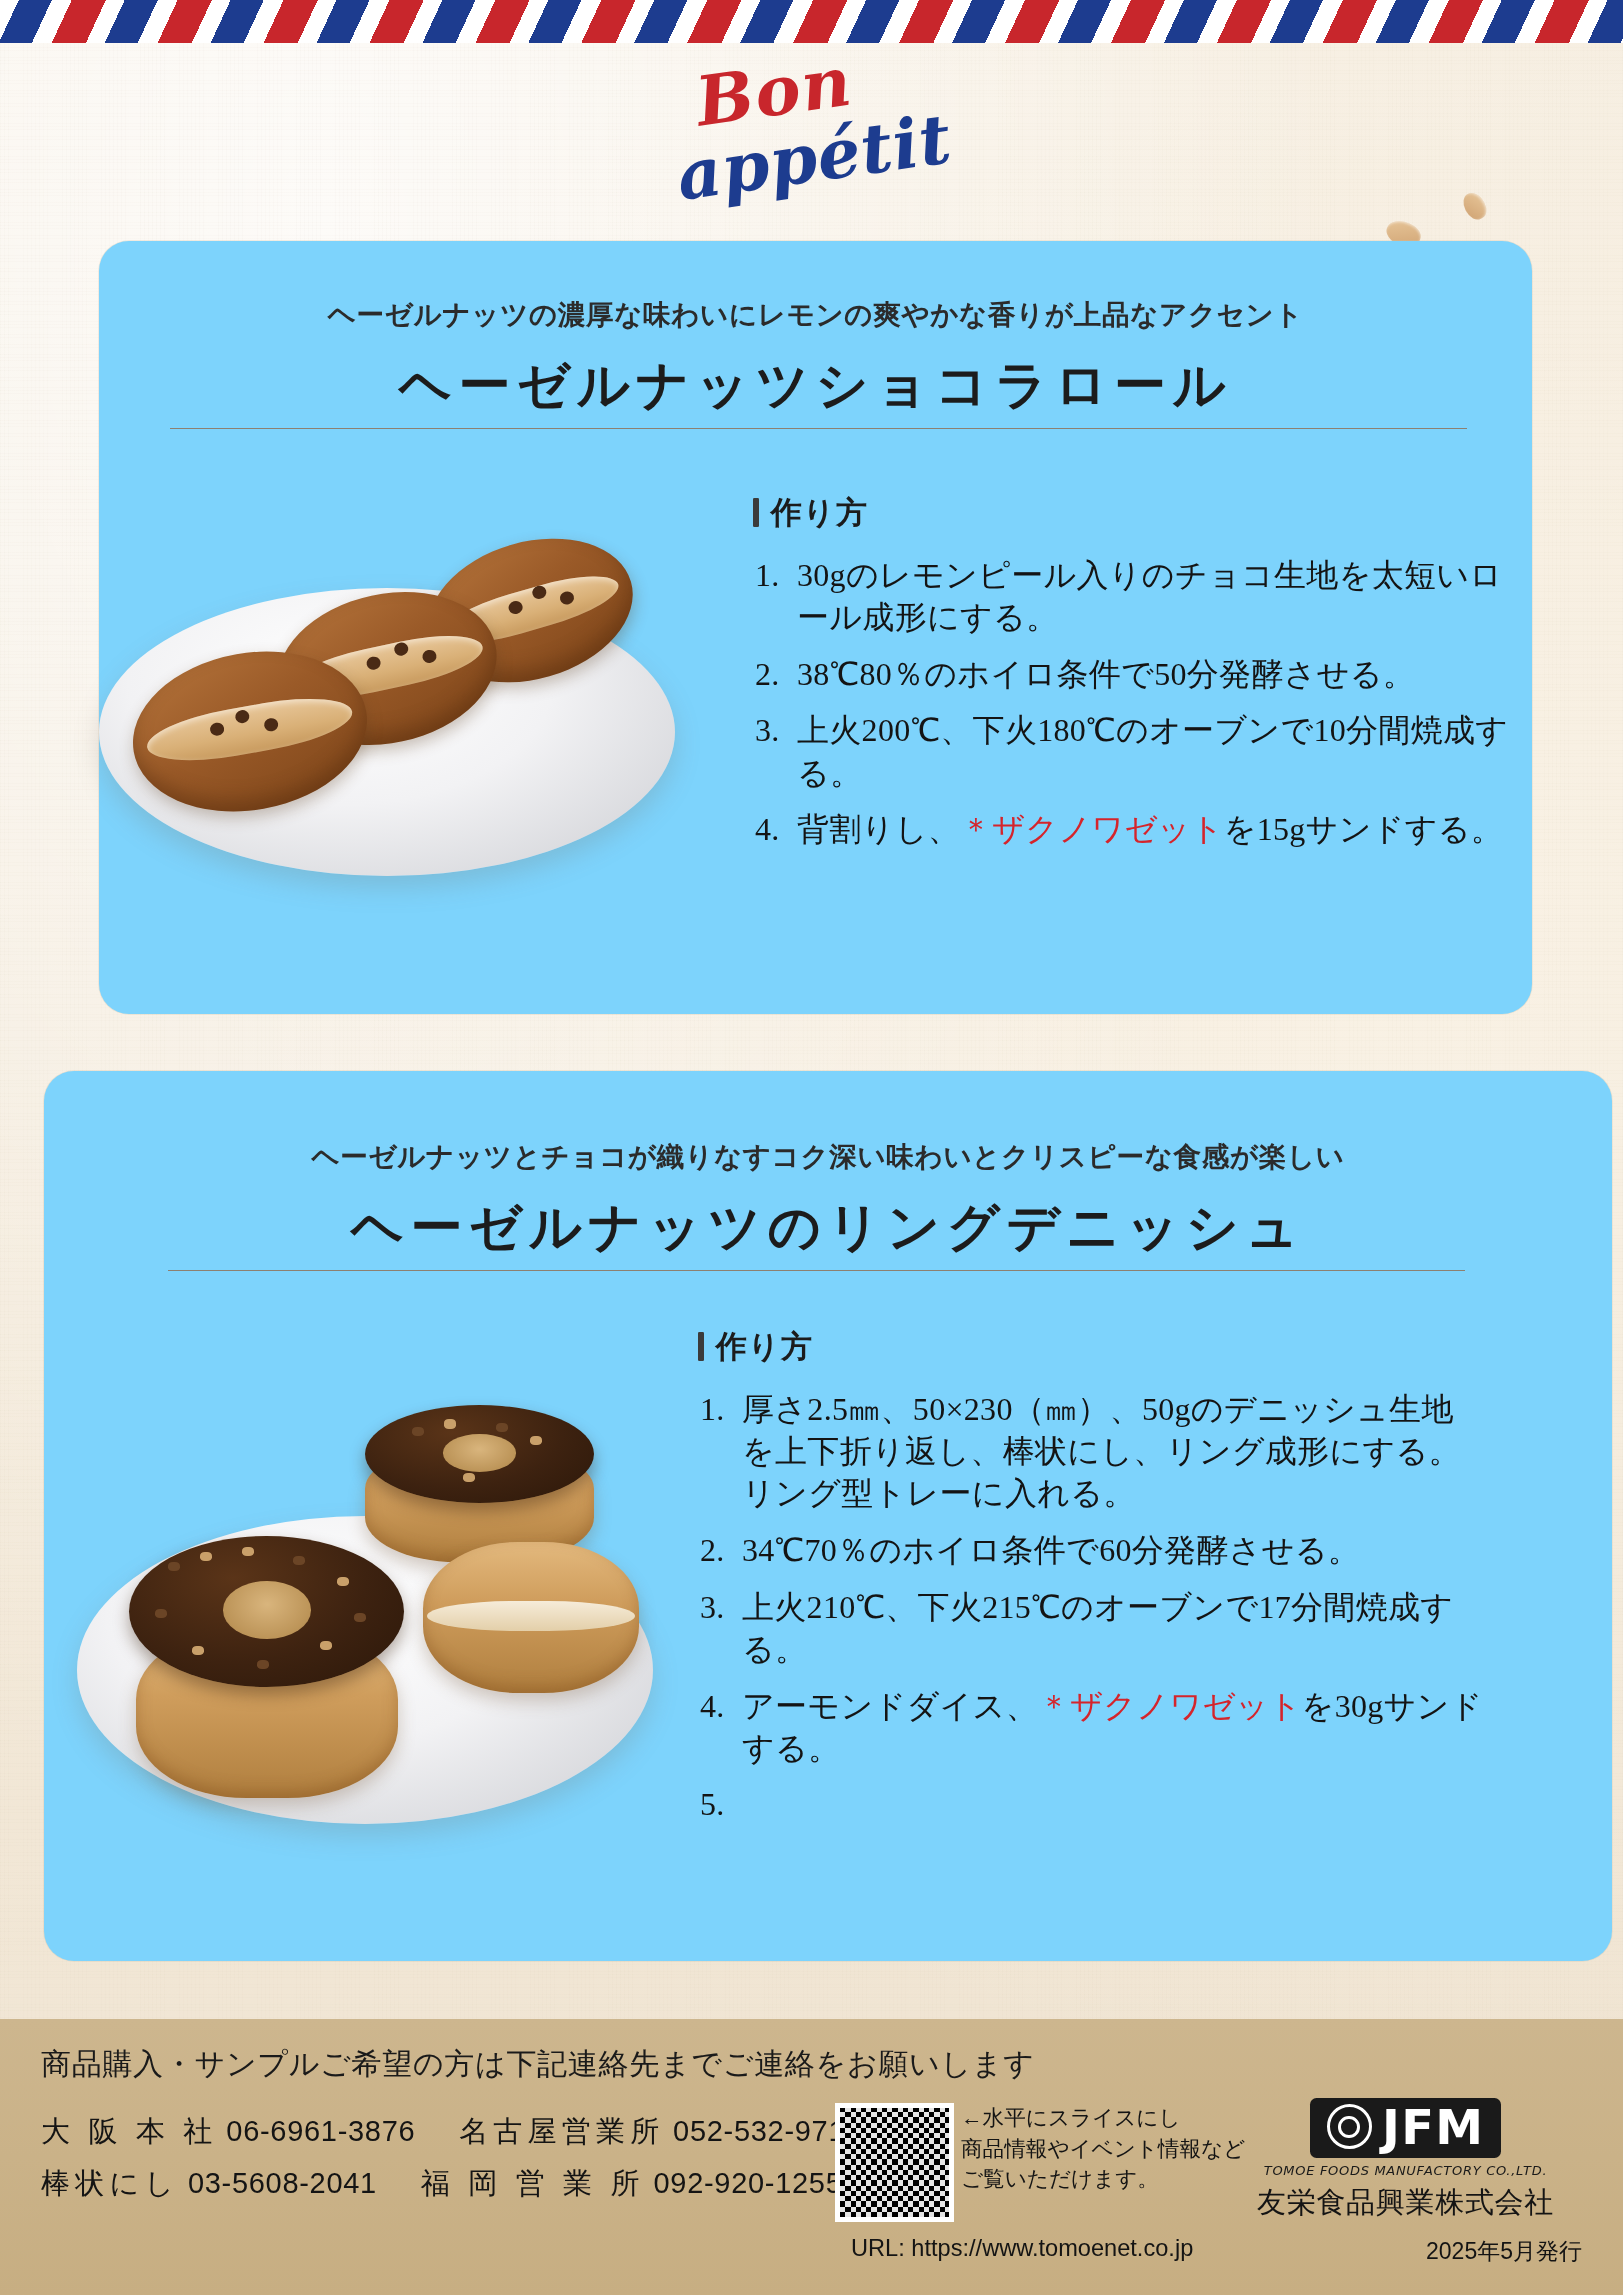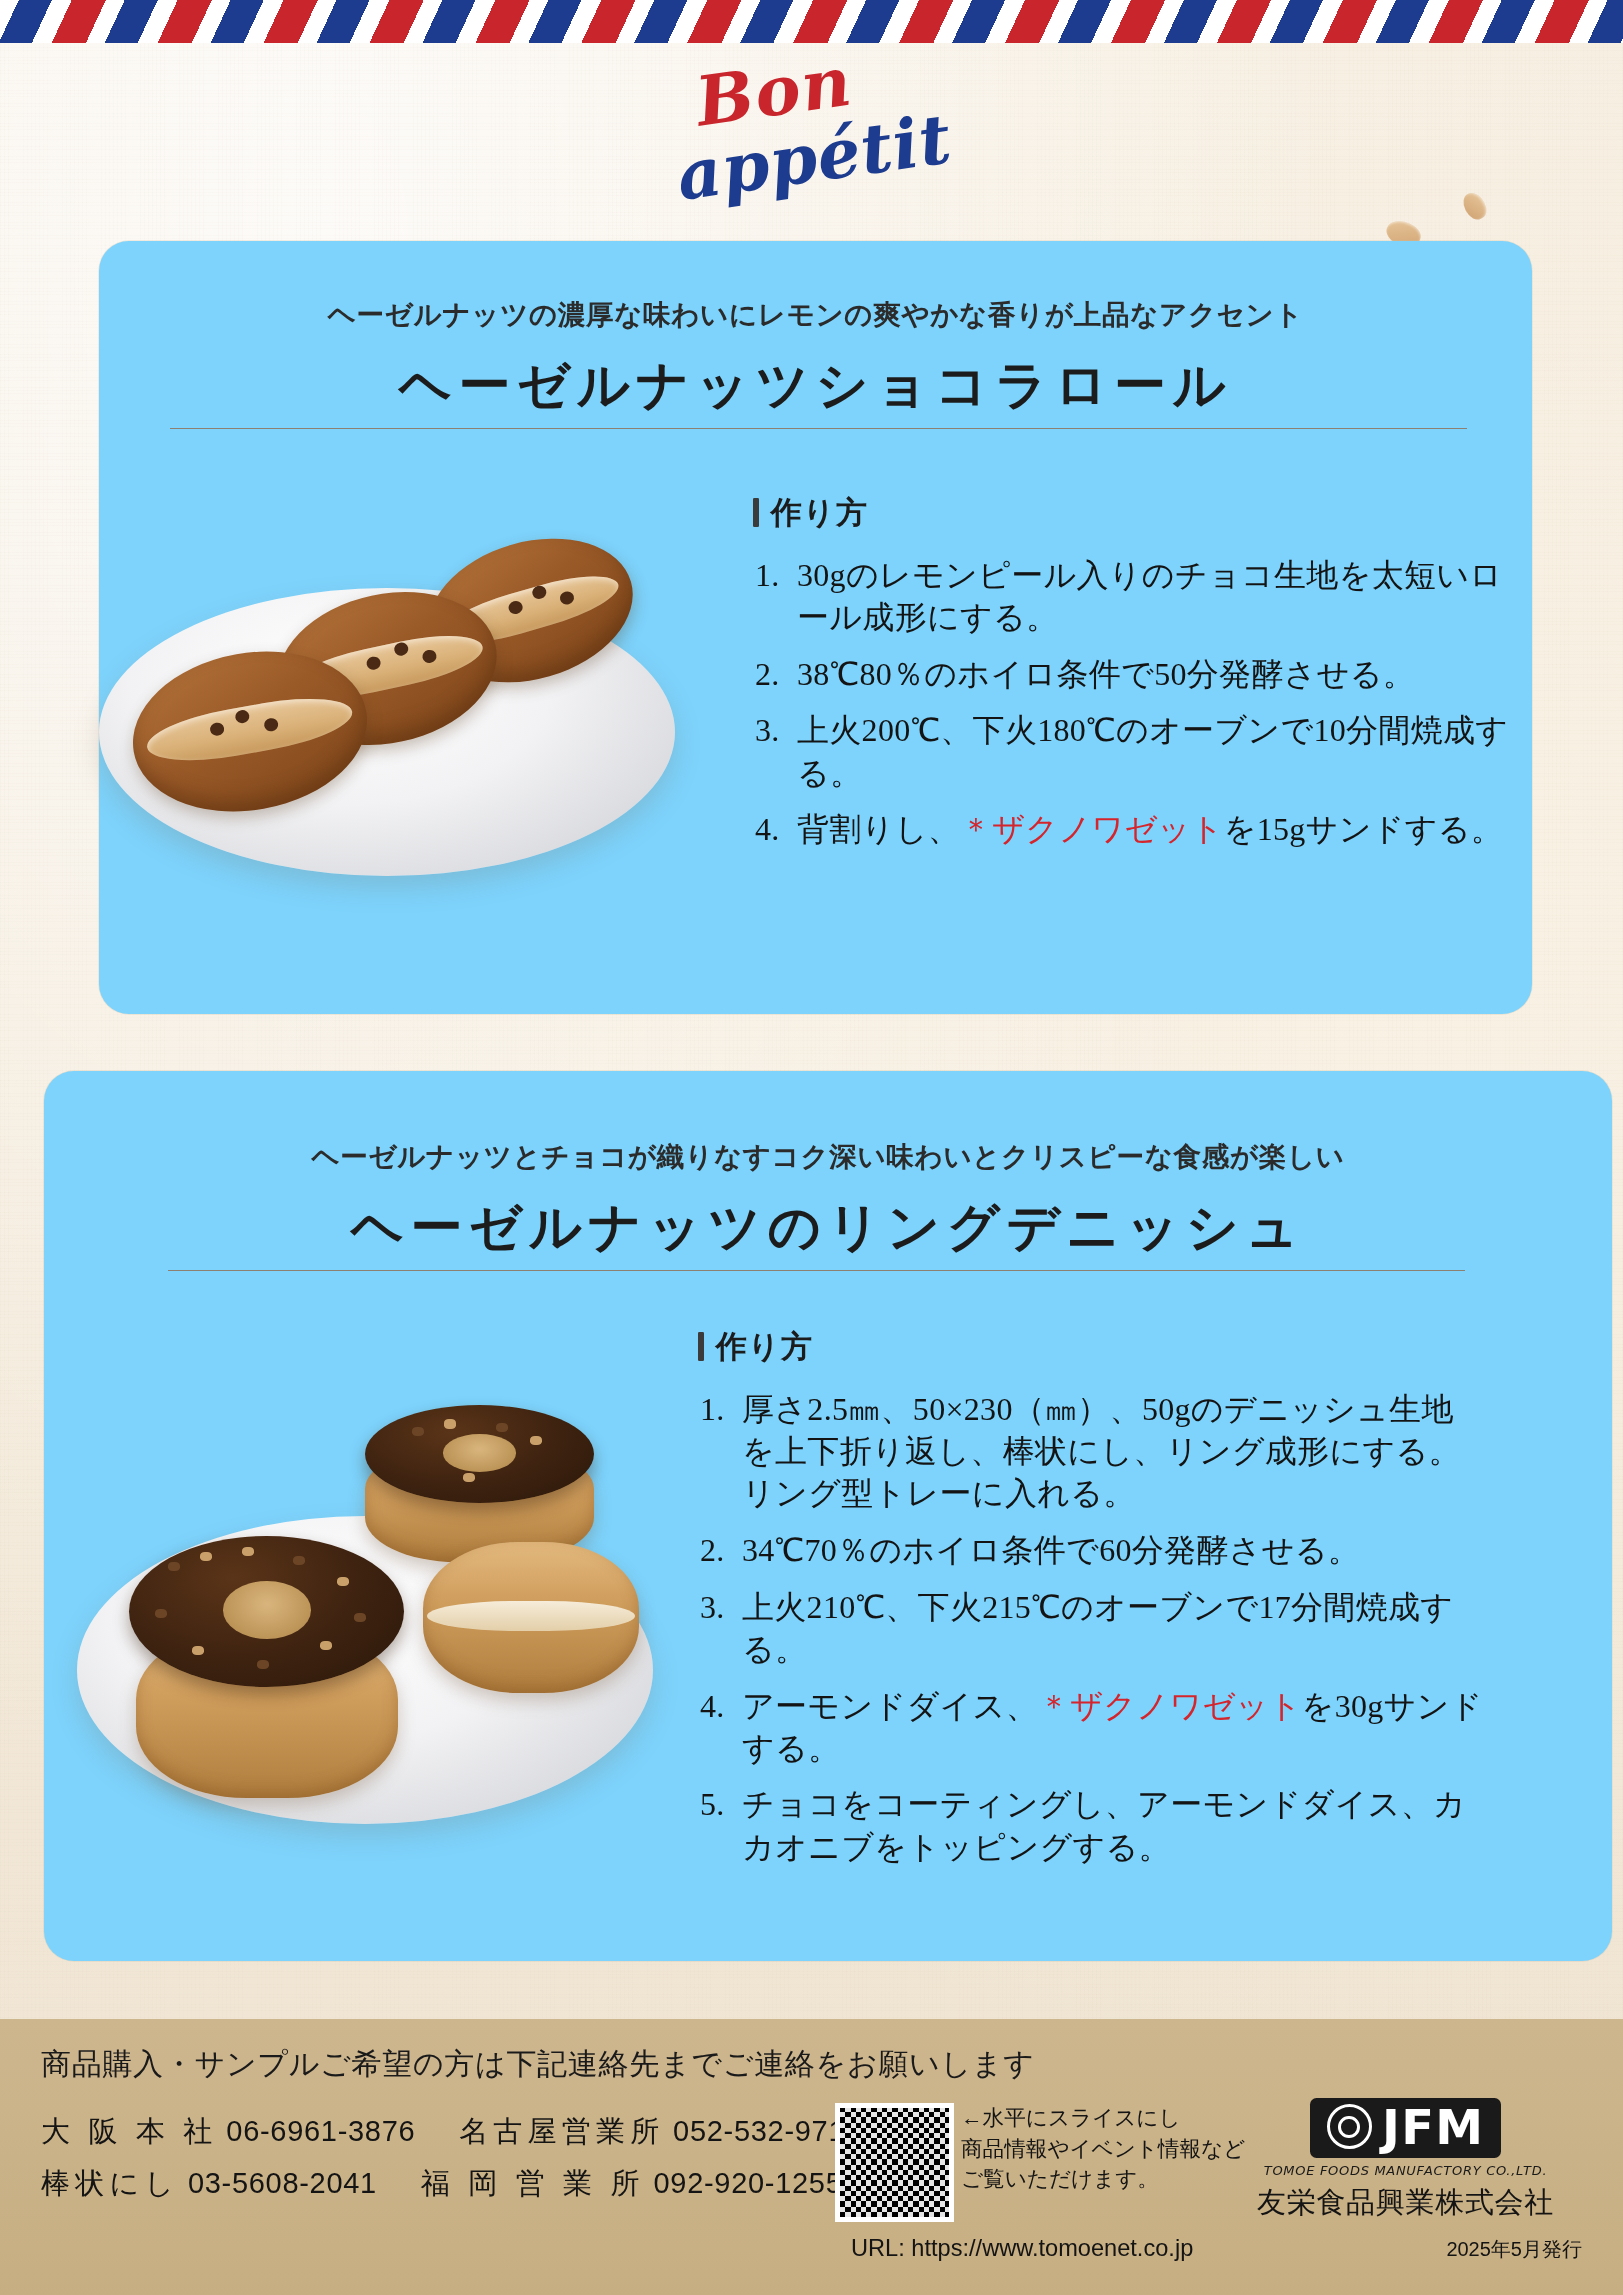--- a/index.html
+++ b/index.html
@@ -357,21 +357,21 @@
     font-size: 29px;
     color: #141414;
     font-family: "Liberation Sans", sans-serif;
     margin-top: 5.2px;
     letter-spacing: 0.7px;
   }
   .issue {
     position: absolute;
     right: 41px;
     top: 217px;
-    font-size: 20px;
+    font-size: 23px;
     color: #141414;
     font-family: "Liberation Sans", sans-serif;
   }
 </style>
 </head>
 <body>
 
 <div class="paper-bg"></div>
 
 <div class="airmail">
@@ -477,21 +477,20 @@
     <li>
       <span class="num">3.</span>
       <span>上火210℃、下火215℃のオーブンで17分間焼成する。</span>
     </li>
     <li>
       <span class="num">4.</span>
       <span>アーモンドダイス、</span><span class="red">＊ザクノワゼット</span><span>を30gサンドする。</span>
     </li>
     <li>
       <span class="num">5.</span>
-      <span>チョコをコーティングし、アーモンドダイス、カカオニブをトッピングする。</span>
     </li>
   </ol>
 
   <div class="photo" style="left:13px; top:249px; width:615px; height:537px;">
     <div class="plate" style="left:19.6px; top:196px; width:576px; height:308px;"></div>
 
     <div class="pastry-base" style="left:308px; top:124px; width:229px; height:118px;"></div>
     <div class="choc-ring" style="left:308px; top:85px; width:229px; height:98px;">
       <div class="hole"></div>
       <div class="nut dark" style="left:47px; top:22px;"></div>

